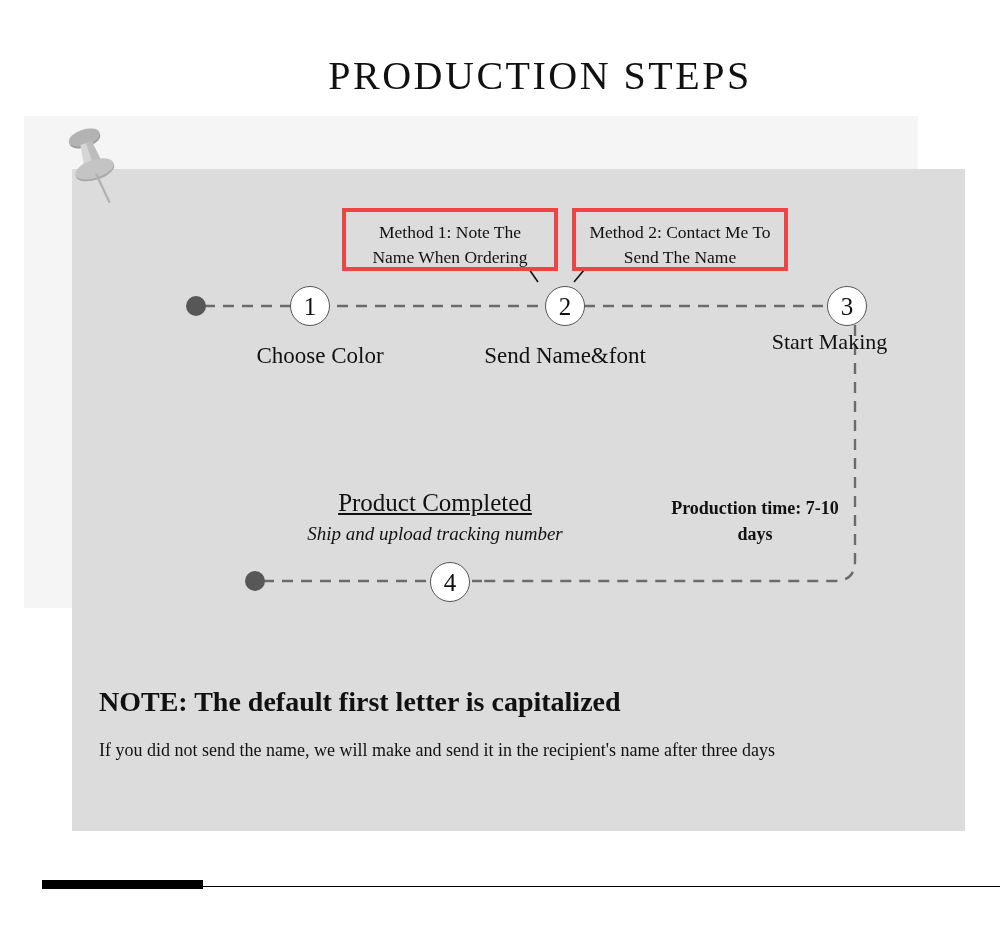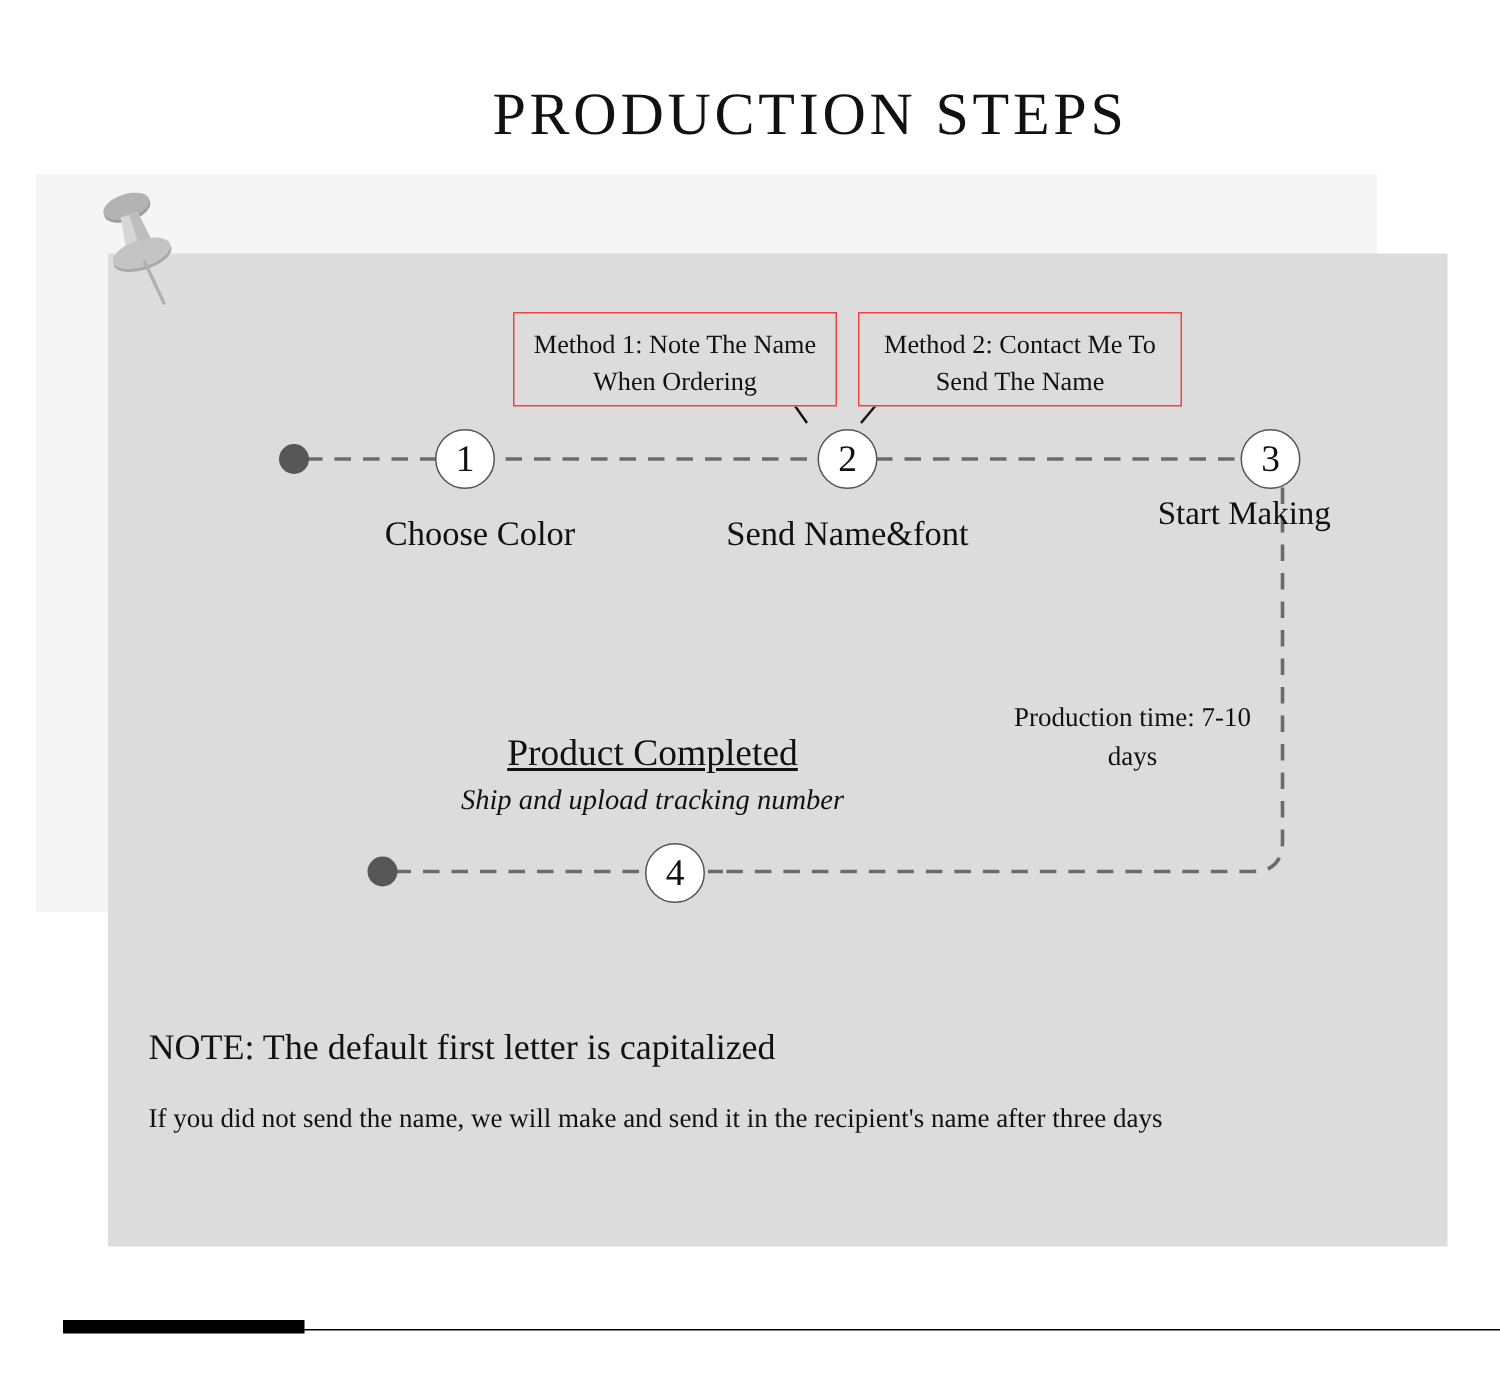--- a/index.html
+++ b/index.html
@@ -24,21 +24,21 @@
   }
 
   
   #pushpin{position:absolute;left:62px;top:125px;width:70px;height:85px;}
 
   
   #flow-svg{position:absolute;left:72px;top:169px;width:893px;height:662px;}
 
   
   .method-box{
-    position:absolute;border:1px solid #ef4444;background:#dcdcdc;
+    position:absolute;border:4px solid #ef4444;background:#dcdcdc;
     text-align:center;font-size:17.5px;line-height:1.45;color:#111;
     padding:8px 10px 9px;box-sizing:border-box;
   }
   #method-box-1{left:342px;top:208px;width:216px;height:63px;}
   #method-box-2{left:572px;top:208px;width:216px;height:63px;}
 
   
   .step-circle{
     position:absolute;width:40px;height:40px;border-radius:50%;
     background:#ffffff;border:1.3px solid #555;
@@ -48,32 +48,32 @@
   #step-circle-1{left:290px;top:286px;}
   #step-circle-2{left:545px;top:286px;}
   #step-circle-3{left:827px;top:286px;}
   #step-circle-4{left:430px;top:562px;}
 
   
   .step-label{position:absolute;text-align:center;color:#111;}
   #label-choose-color{left:205px;top:343px;width:230px;font-size:23px;}
   #label-send-name{left:450px;top:343px;width:230px;font-size:23px;}
   #label-start-making{left:752px;top:330px;width:155px;font-size:22px;line-height:1.1;}
-  #label-production-time{left:660px;top:465px;width:190px;font-size:18px;line-height:1.45;}
+  #label-production-time{left:660px;top:495px;width:190px;font-size:18px;line-height:1.45;font-weight:bold;}
 
   #label-product-completed{
     position:absolute;left:255px;top:489px;width:360px;text-align:center;font-size:25px;text-decoration:underline;
   }
   #label-ship-upload{
     position:absolute;left:255px;top:523px;width:360px;text-align:center;font-size:19px;font-style:italic;
   }
 
   
   #note-block{position:absolute;left:99px;top:686px;width:850px;}
-  #note-line-1{font-size:24px;margin:0 0 22px 0;}
+  #note-line-1{font-size:28px;margin:0 0 22px 0;font-weight:bold;}
   .note-line{font-size:18px;margin:0 0 18px 0;}
 
   
   #bottom-rule-thin{position:absolute;left:42px;top:886px;width:958px;height:1px;background:#000;}
   #bottom-rule-thick{position:absolute;left:42px;top:880px;width:161px;height:9px;background:#000;}
 </style>
 </head>
 <body>
 
 <div id="page-title">PRODUCTION STEPS</div>

